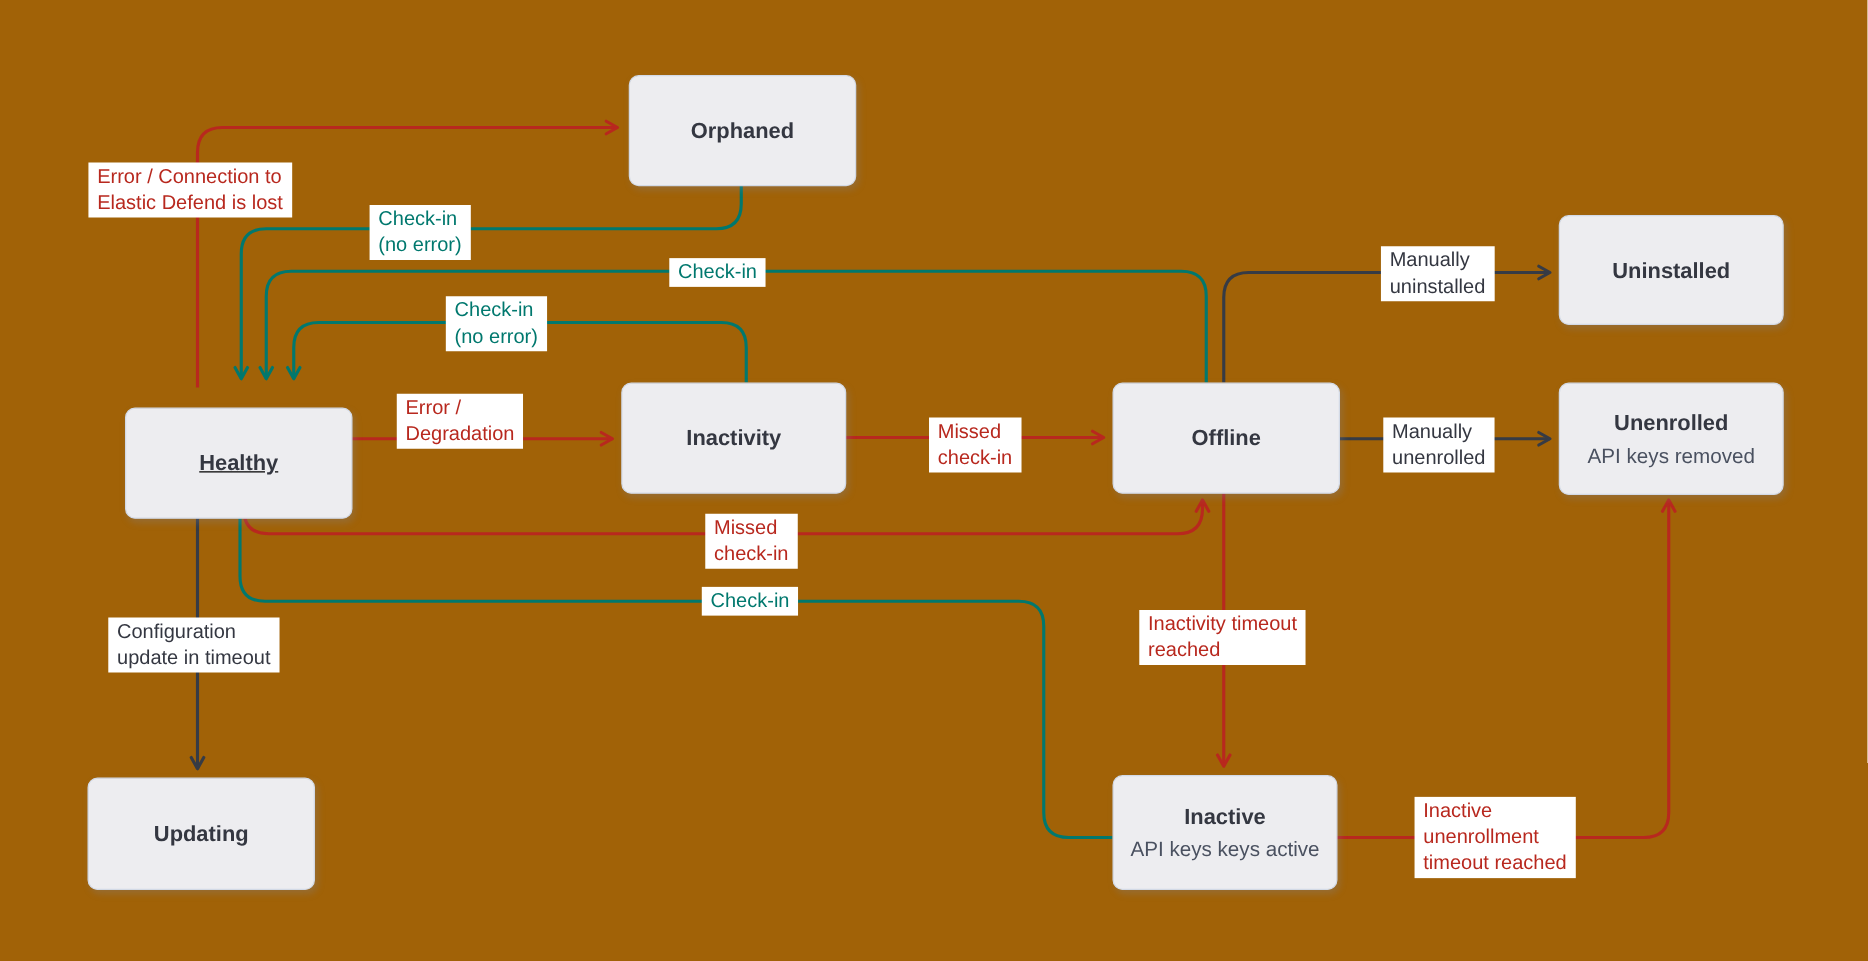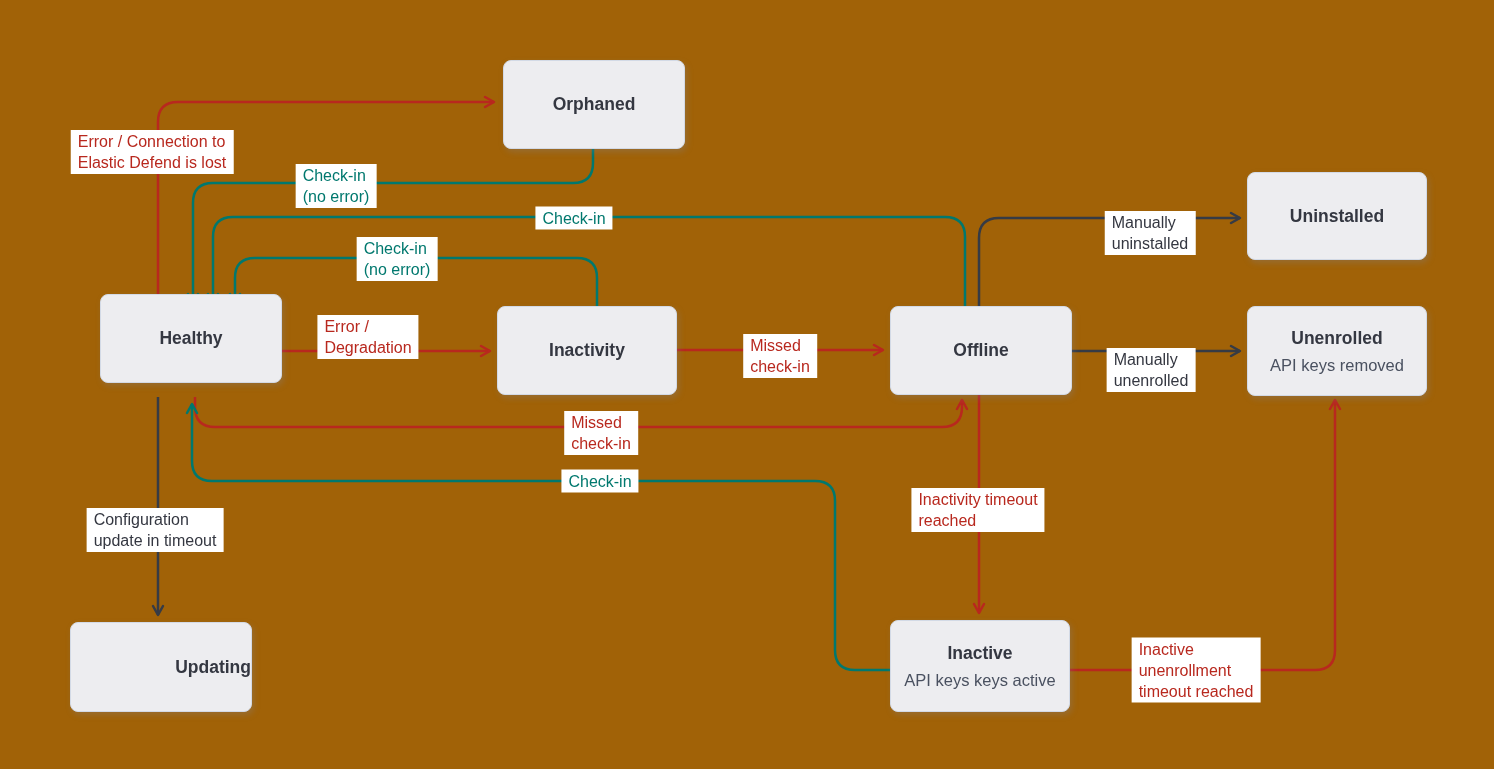--- a/index.html
+++ b/index.html
@@ -7,35 +7,35 @@
   .canvas{position:relative;width:1494px;height:769px;background:#a16207;overflow:hidden;}
   svg.wires{position:absolute;left:0;top:0;width:1494px;height:769px;}
 
   .node{position:absolute;background:#ededf0;border:1px solid #d3dae6;border-radius:8px;
         display:flex;flex-direction:column;align-items:center;justify-content:center;
         box-shadow:2px 3px 6px rgba(125,138,160,0.28);}
   .node .t{font-weight:bold;font-size:17.5px;color:#343741;}
   .node .s{font-size:16.5px;color:#4a5160;margin-top:7px;}
 
   #n-orphaned   {left:503px;top:60px; width:180px;height:87px;}
-  #n-healthy    {left:100px;top:294px;width:180px;height:87px;}
+  #n-healthy    {left:100px;top:326px;width:180px;height:87px;text-decoration:underline;}
   #n-unhealthy  {left:497px;top:306px;width:178px;height:87px;}
   #n-offline    {left:890px;top:306px;width:180px;height:87px;text-align:center;}
   #n-uninstalled{left:1247px;top:172px;width:178px;height:86px;}
   #n-unenrolled {left:1247px;top:306px;width:178px;height:88px;}
-  #n-updating   {left:70px; top:622px;width:180px;height:88px;align-items:flex-end;}
+  #n-updating   {left:70px; top:622px;width:180px;height:88px;}
   #n-inactive   {left:890px;top:620px;width:178px;height:90px;}
 
   .elabel{position:absolute;transform:translate(-50%,-50%);background:#ffffff;
           padding:1px 7px;text-align:left;font-size:16px;line-height:21px;white-space:nowrap;}
   .elabel span{display:block;}
   .elabel.left{text-align:left;}
   .red {color:#b8281e;}
   .teal{color:#00786e;}
-  .dark{color:#343741;margin-top:14px;}
+  .dark{color:#343741;}
 
   #l-error-orphaned      {left:152px; top:152px;}
   #l-orphaned-checkin    {left:336px; top:186px;}
   #l-offline-checkin     {left:574px; top:218px;}
   #l-unhealthy-checkin   {left:397px; top:259px;}
   #l-error-degradation   {left:368px; top:337px;}
   #l-missed-unhealthy    {left:780px; top:356px;}
   #l-missed-healthy      {left:601px; top:433px;}
   #l-config-update       {left:155px; top:516px;}
   #l-inactive-checkin    {left:600px; top:481px;}

